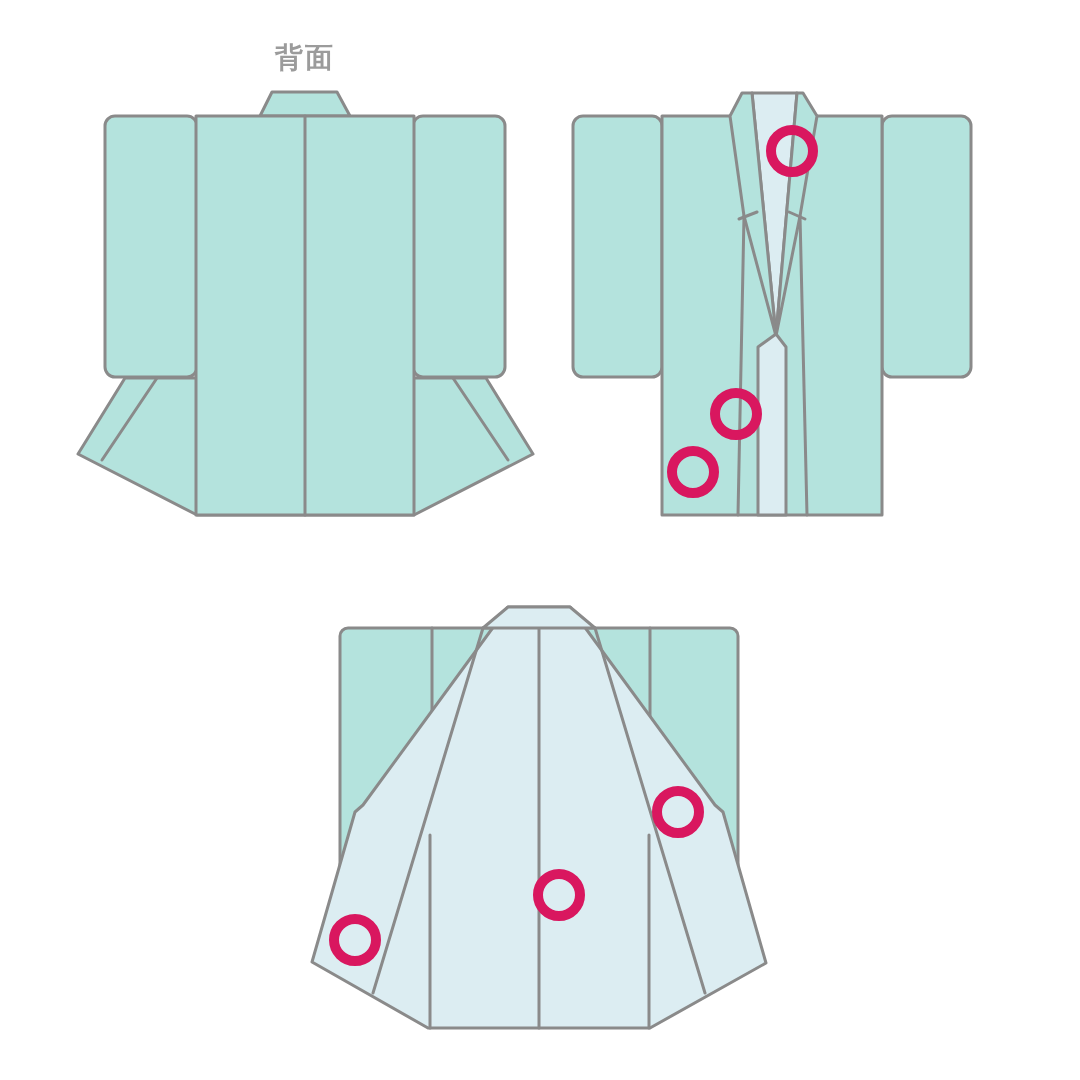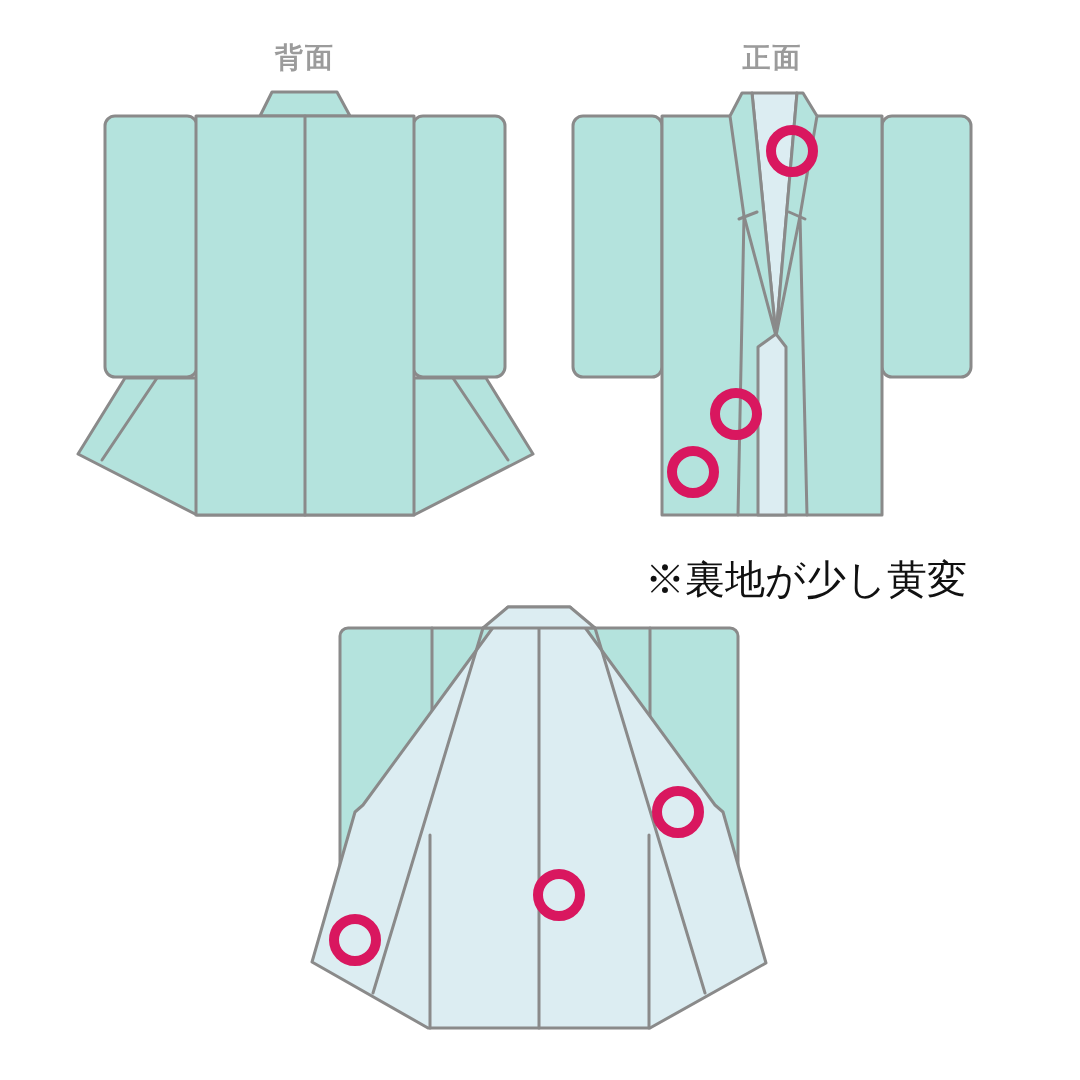--- a/index.html
+++ b/index.html
@@ -113,16 +113,14 @@
       <line class="seam" x1="539" y1="628" x2="539" y2="1028"></line>
 
       <polygon class="lining" points="483,628 508,607 570,607 595,628"></polygon>
     <circle cx="678" cy="812" r="21" class="marker" style="stroke-width: 10px;"></circle>
         <circle cx="559" cy="895" r="21" class="marker" style="stroke-width: 10px;"></circle>
         <circle cx="355" cy="940" r="21" class="marker" style="stroke-width: 10px;"></circle>
       </g>
   </svg>
 
   <div class="view-label label-back">背面</div>
-  <div class="view-label label-front">正面</div>
 
-  <div class="annotation">※裏地が少し黄変</div>
 </div>
 
 </body></html>

